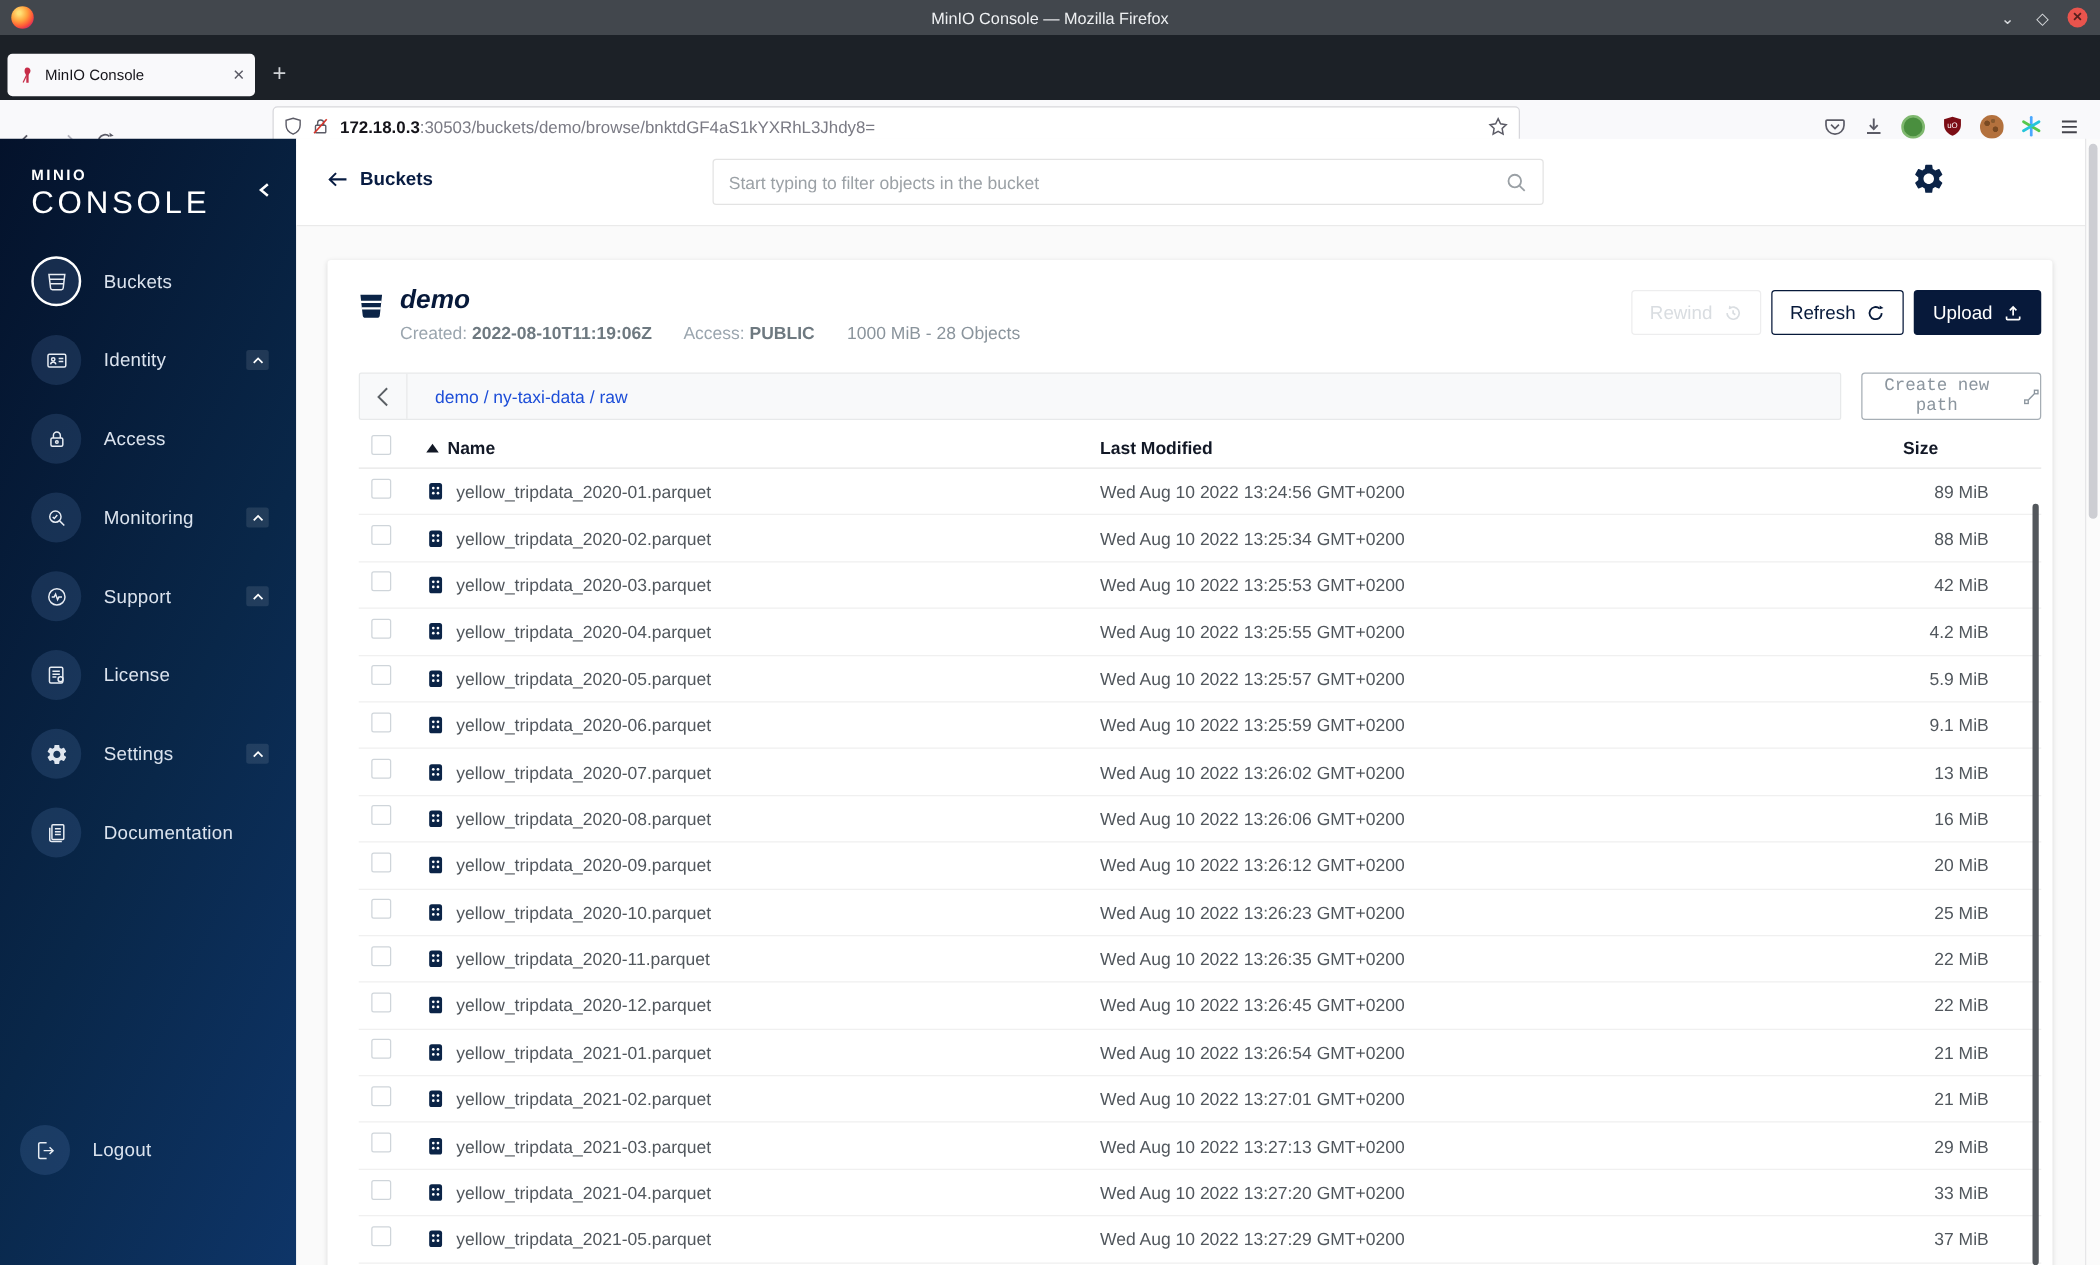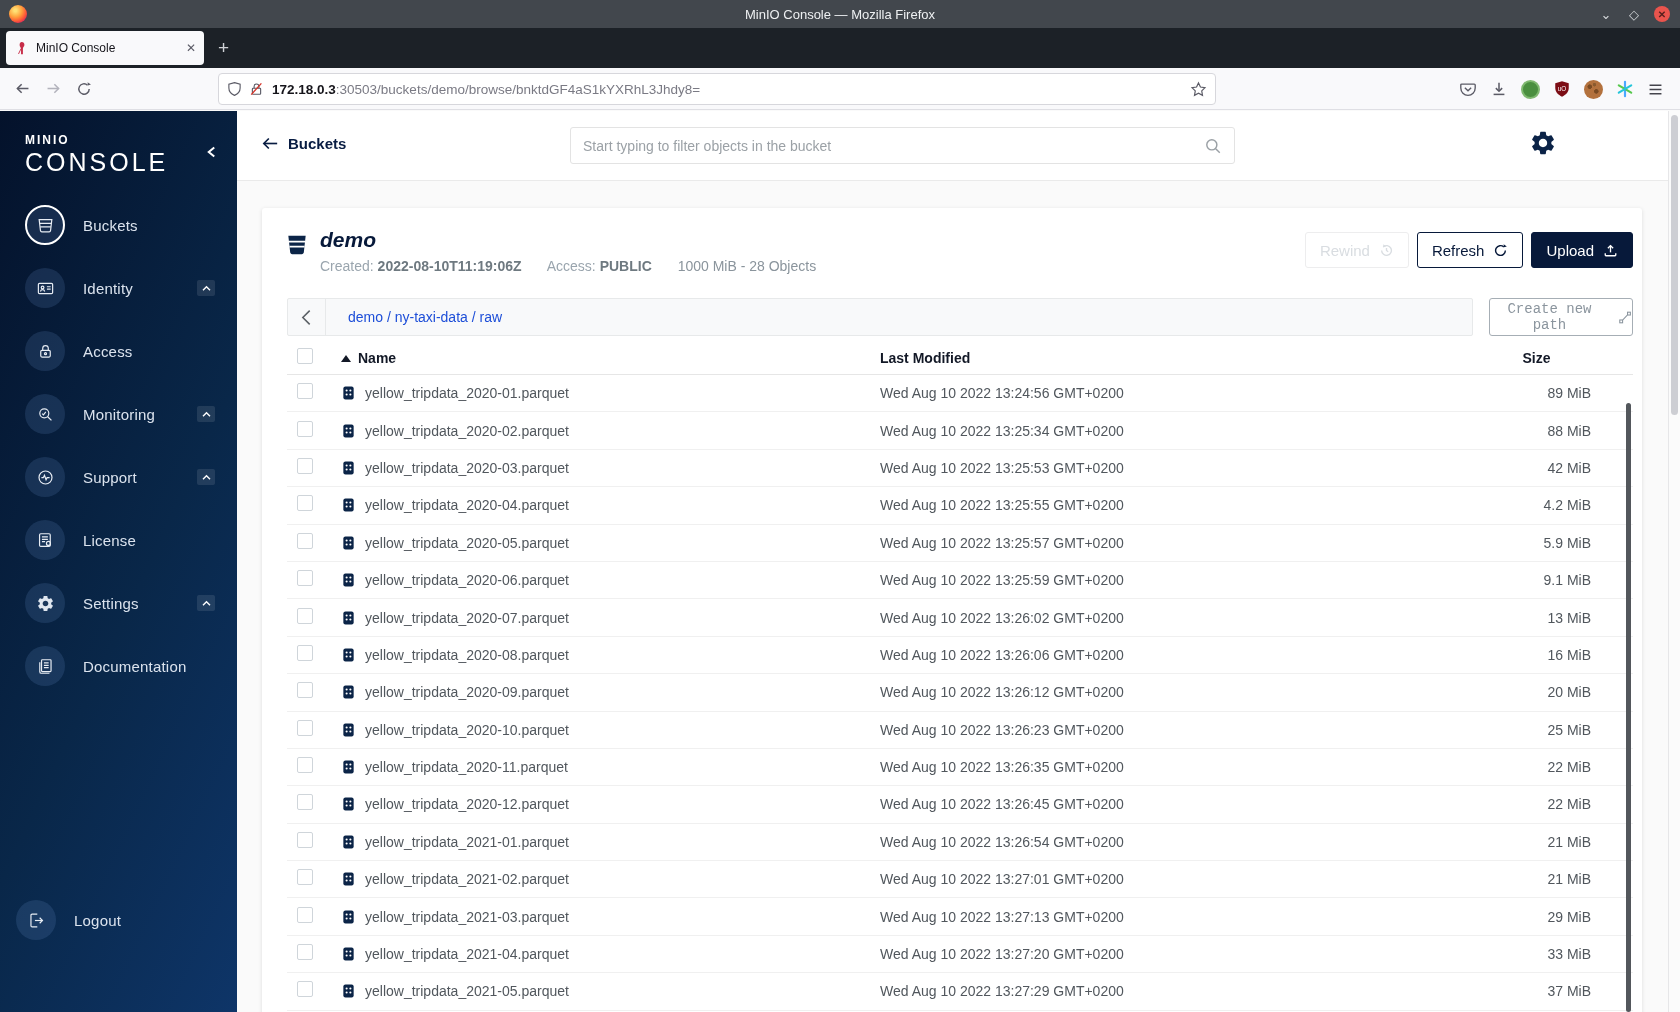--- a/index.html
+++ b/index.html
@@ -8,28 +8,28 @@
 
   
   .titlebar { height:28px; background:#42474d; display:flex; align-items:center; position:relative; }
   .ff-logo { width:18px; height:18px; border-radius:50%; margin-left:9px;
     background:radial-gradient(circle at 35% 30%, #ffe075 8%, #ffa23d 38%, #ff5a36 62%, #b5007f 95%); }
   .win-title { position:absolute; left:0; right:0; text-align:center; color:#eef0f2; font-size:13px; }
   .win-controls { margin-left:auto; display:flex; align-items:center; gap:12px; padding-right:10px; z-index:2; }
   .wc { color:#d7dadd; font-size:13px; width:16px; height:16px; display:flex; align-items:center; justify-content:center; }
   .wc-close { background:#e9544d; border-radius:50%; color:#56201d; font-size:10px; font-weight:bold; }
 
-  .tabbar { height:40px; background:#1c2127; display:flex; align-items:flex-end; }
+  .tabbar { height:52px; background:#1c2127; display:flex; align-items:flex-end; }
   .tab { width:198px; height:34px; margin:0 0 3px 6px; background:#f9f9fb; border-radius:4px;
     display:flex; align-items:center; padding:0 8px; }
   .tab-title { font-size:12px; color:#15141a; margin-left:7px; flex:1; }
   .tab-close { color:#5b5b66; font-size:12px; }
   .newtab { color:#cfd2d6; font-size:19px; margin:0 0 9px 14px; }
 
-  .navbar { height:42px; background:#f9f9fb; border-bottom:1px solid #dfdfe4; display:flex; align-items:center; position:relative; }
+  .navbar { height:42px; background:#f9f9fb; border-bottom:1px solid #dfdfe4; display:flex; align-items:flex-end; position:relative; }
   .nav-ic { color:#5b5b66; margin-left:14px; }
   .nav-ic.dim { color:#b3b3bc; }
   .urlbar { position:absolute; left:218px; width:998px; height:32px; top:5px; background:#fff;
     border:1px solid #d7d7dc; border-radius:4px; display:flex; align-items:center; padding:0 8px; }
   .url-text { font-size:13.5px; margin-left:8px; color:#7a7a84; flex:1; white-space:nowrap; overflow:hidden; }
   .url-text b { color:#15141a; font-weight:bold; }
   .ext-icons { position:absolute; right:16px; top:0; height:42px; display:flex; align-items:center; gap:13px; }
   .badge-green { width:19px; height:19px; border-radius:50%; background:#4a8f3f; border:2px solid #7fb86f; }
   .badge-cookie { width:19px; height:19px; border-radius:50%; background:#b3713d;
     background-image:radial-gradient(circle at 30% 35%, #7a4a22 2px, transparent 2.5px),

